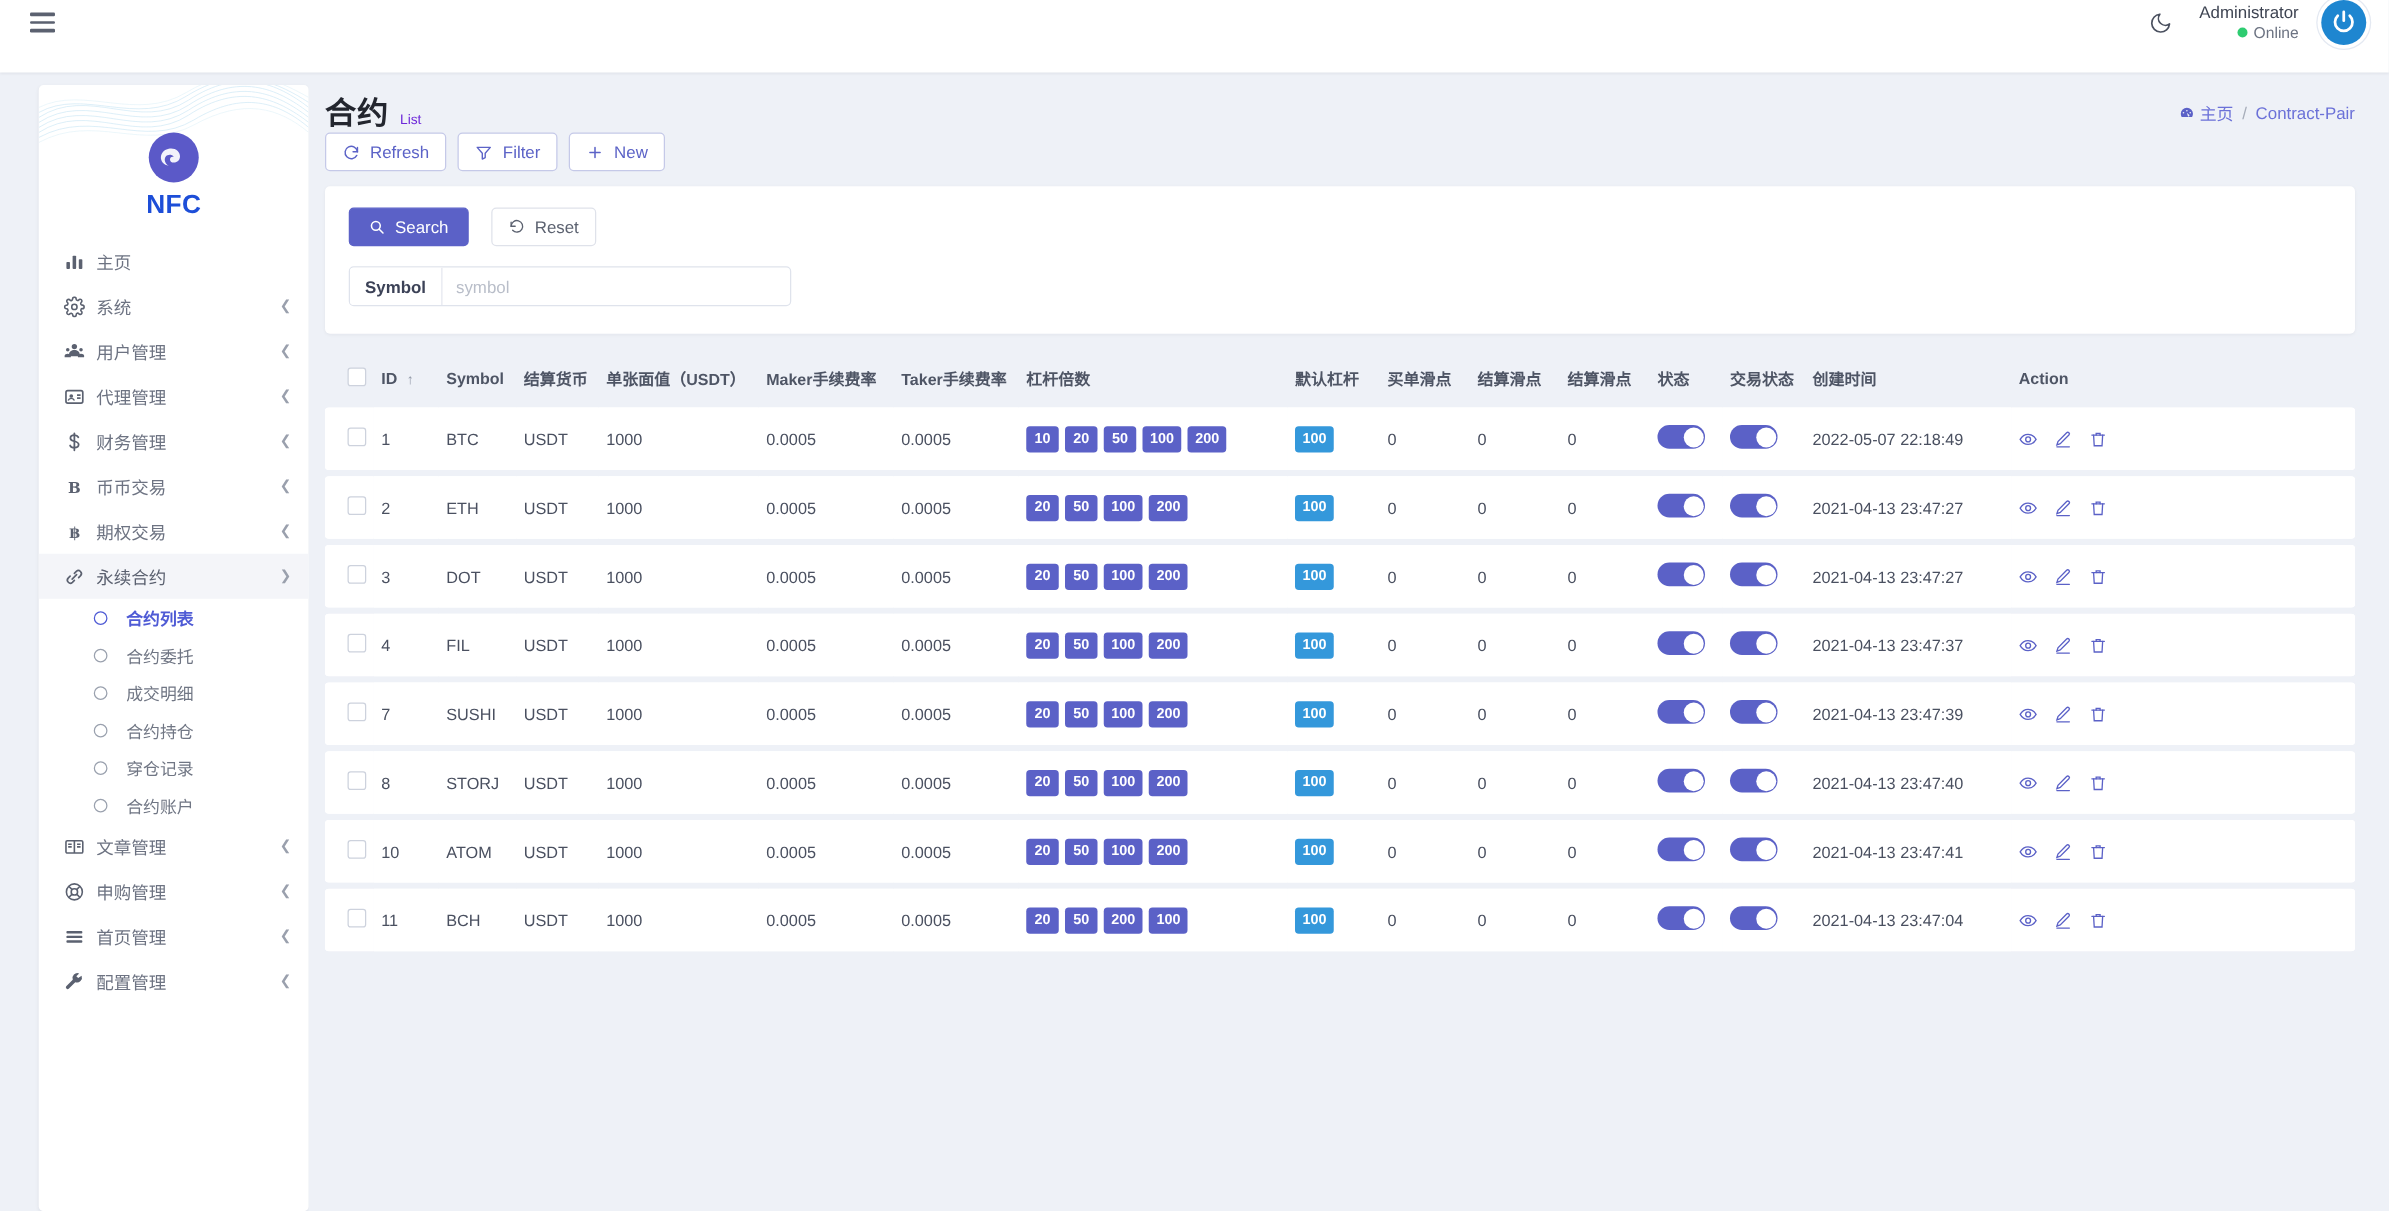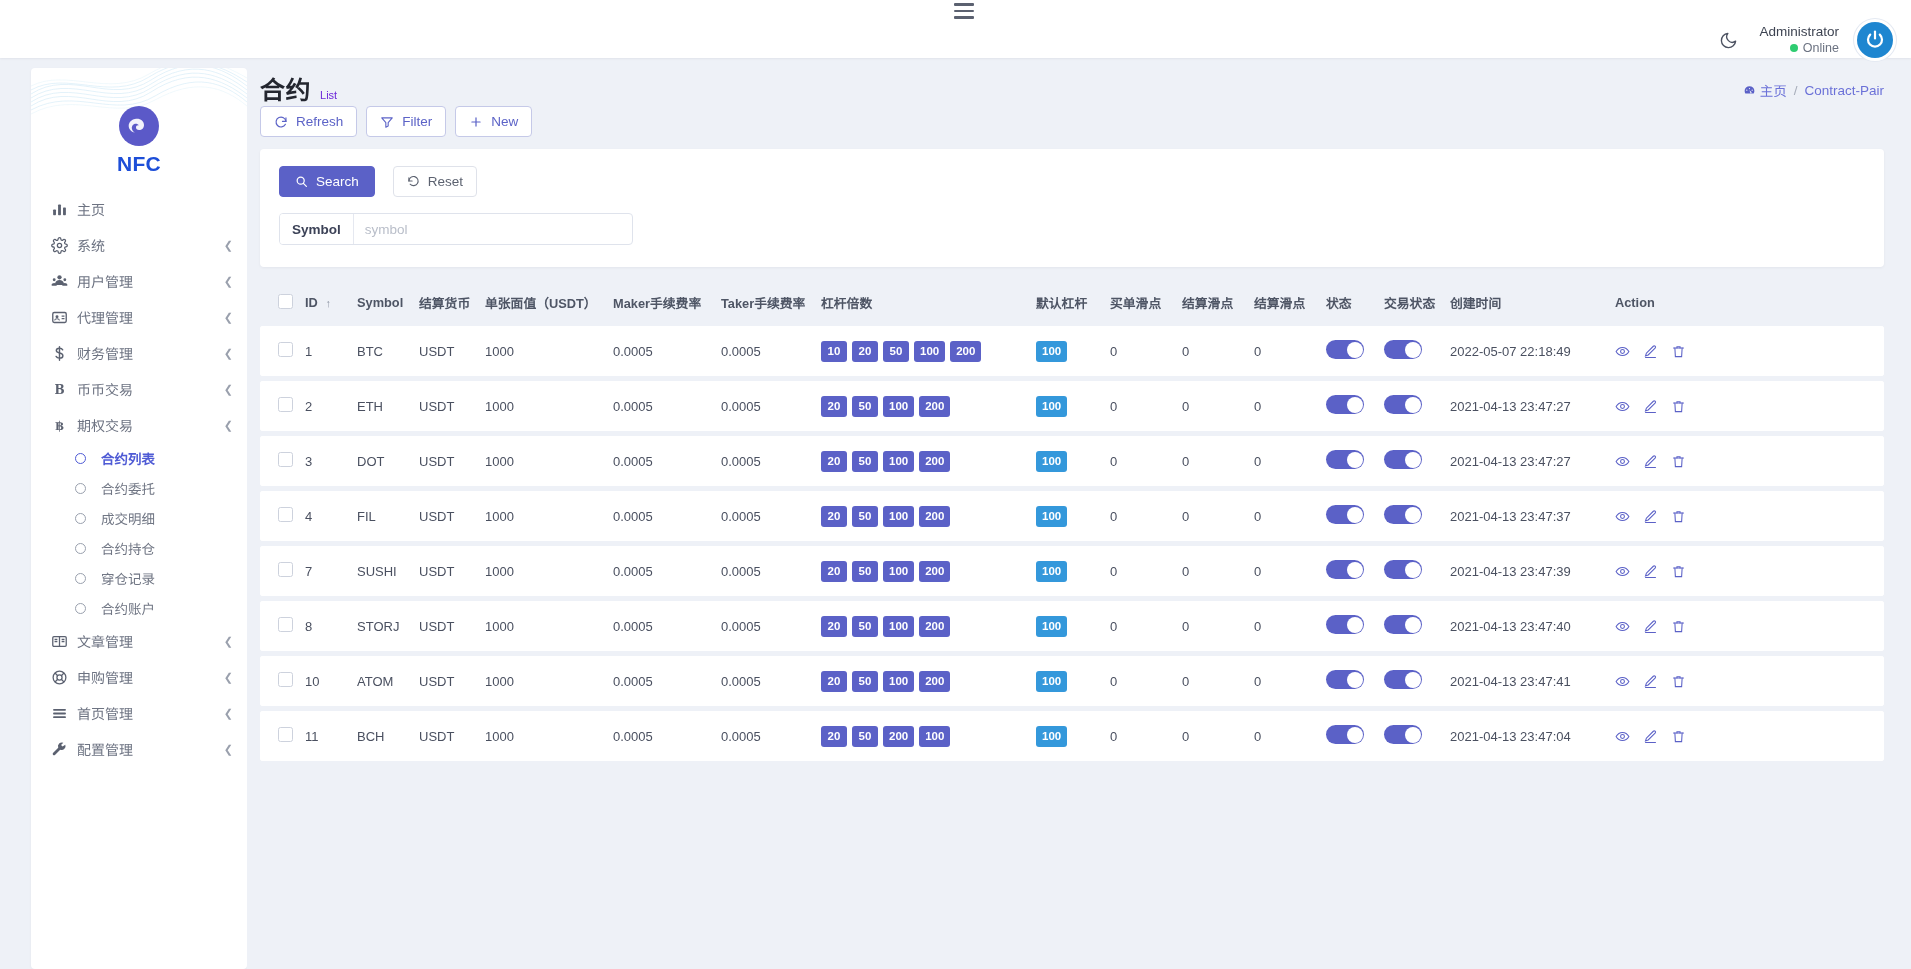--- a/index.html
+++ b/index.html
@@ -10,24 +10,23 @@
     font-family: "Liberation Sans", "DejaVu Sans", sans-serif;
     background: #eef1f7;
     color: #3c4257;
     overflow: hidden;
     font-size: 14px;
     -webkit-font-smoothing: antialiased;
   }
   
   .topbar {
     position:absolute; top:0; left:0; right:0; height:58px;
-    background:#fff; display:flex; align-items:center;
+    background:#fff; display:flex; align-items:flex-start;
     box-shadow: 0 1px 2px rgba(16,24,40,.06);
     z-index: 20;
-    flex-direction: column;
   }
   .hamburger { margin-left:16px; width:36px; height:36px; display:flex; flex-direction:column;
     justify-content:center; align-items:center; gap:4px; cursor:pointer; }
   .hamburger i { display:block; width:20px; height:2.4px; background:#5b6170; border-radius:1px; }
   .topbar-right { margin-left:auto; display:flex; align-items:center; gap:18px; padding-right:18px; }
   .moon { width:26px; height:26px; cursor:pointer; color:#4b5160; display:flex; align-items:center; justify-content:center;}
   .userblock { text-align:right; line-height:1.25; }
   .username { font-size:13.5px; color:#3e4452; }
   .statusline { font-size:12.5px; color:#6c7382; display:flex; align-items:center; justify-content:flex-end; gap:5px; }
   .dot-online { width:8px; height:8px; border-radius:50%; background:#2ecc71; display:inline-block; }
@@ -256,20 +255,31 @@
       <div class="nav-item">
         <span class="nav-ico">
           <svg width="17" height="17" viewBox="0 0 24 24">
               <text x="12" y="18.5" text-anchor="middle" font-family="DejaVu Serif, serif" font-size="17" font-weight="700" fill="currentColor">฿</text>
             </svg>
         </span>
         <span class="nav-label">期权交易</span>
         <span class="chev">❮</span>
       </div>
 
+      <div class="nav-item active">
+        <span class="nav-ico">
+          <svg width="17" height="17" viewBox="0 0 24 24" fill="none" stroke="currentColor" stroke-width="1.9" stroke-linecap="round">
+              <path d="M9.5 14.5 14.5 9.5"></path>
+              <path d="M7.2 11.2 5 13.4a3.4 3.4 0 0 0 4.8 4.8l2.2-2.2"></path>
+              <path name="x" d="M16.8 12.8 19 10.6a3.4 3.4 0 0 0-4.8-4.8L12 8"></path>
+            </svg>
+        </span>
+        <span class="nav-label strong">永续合约</span>
+        <span class="chev">❯</span>
+      </div>
 
       <div class="nav-sub">
         <div class="sub-item active">
           <span class="sub-circle"></span>
           <span class="sub-text">合约列表</span>
         </div>
         <div class="sub-item">
           <span class="sub-circle"></span>
           <span class="sub-text">合约委托</span>
         </div>

